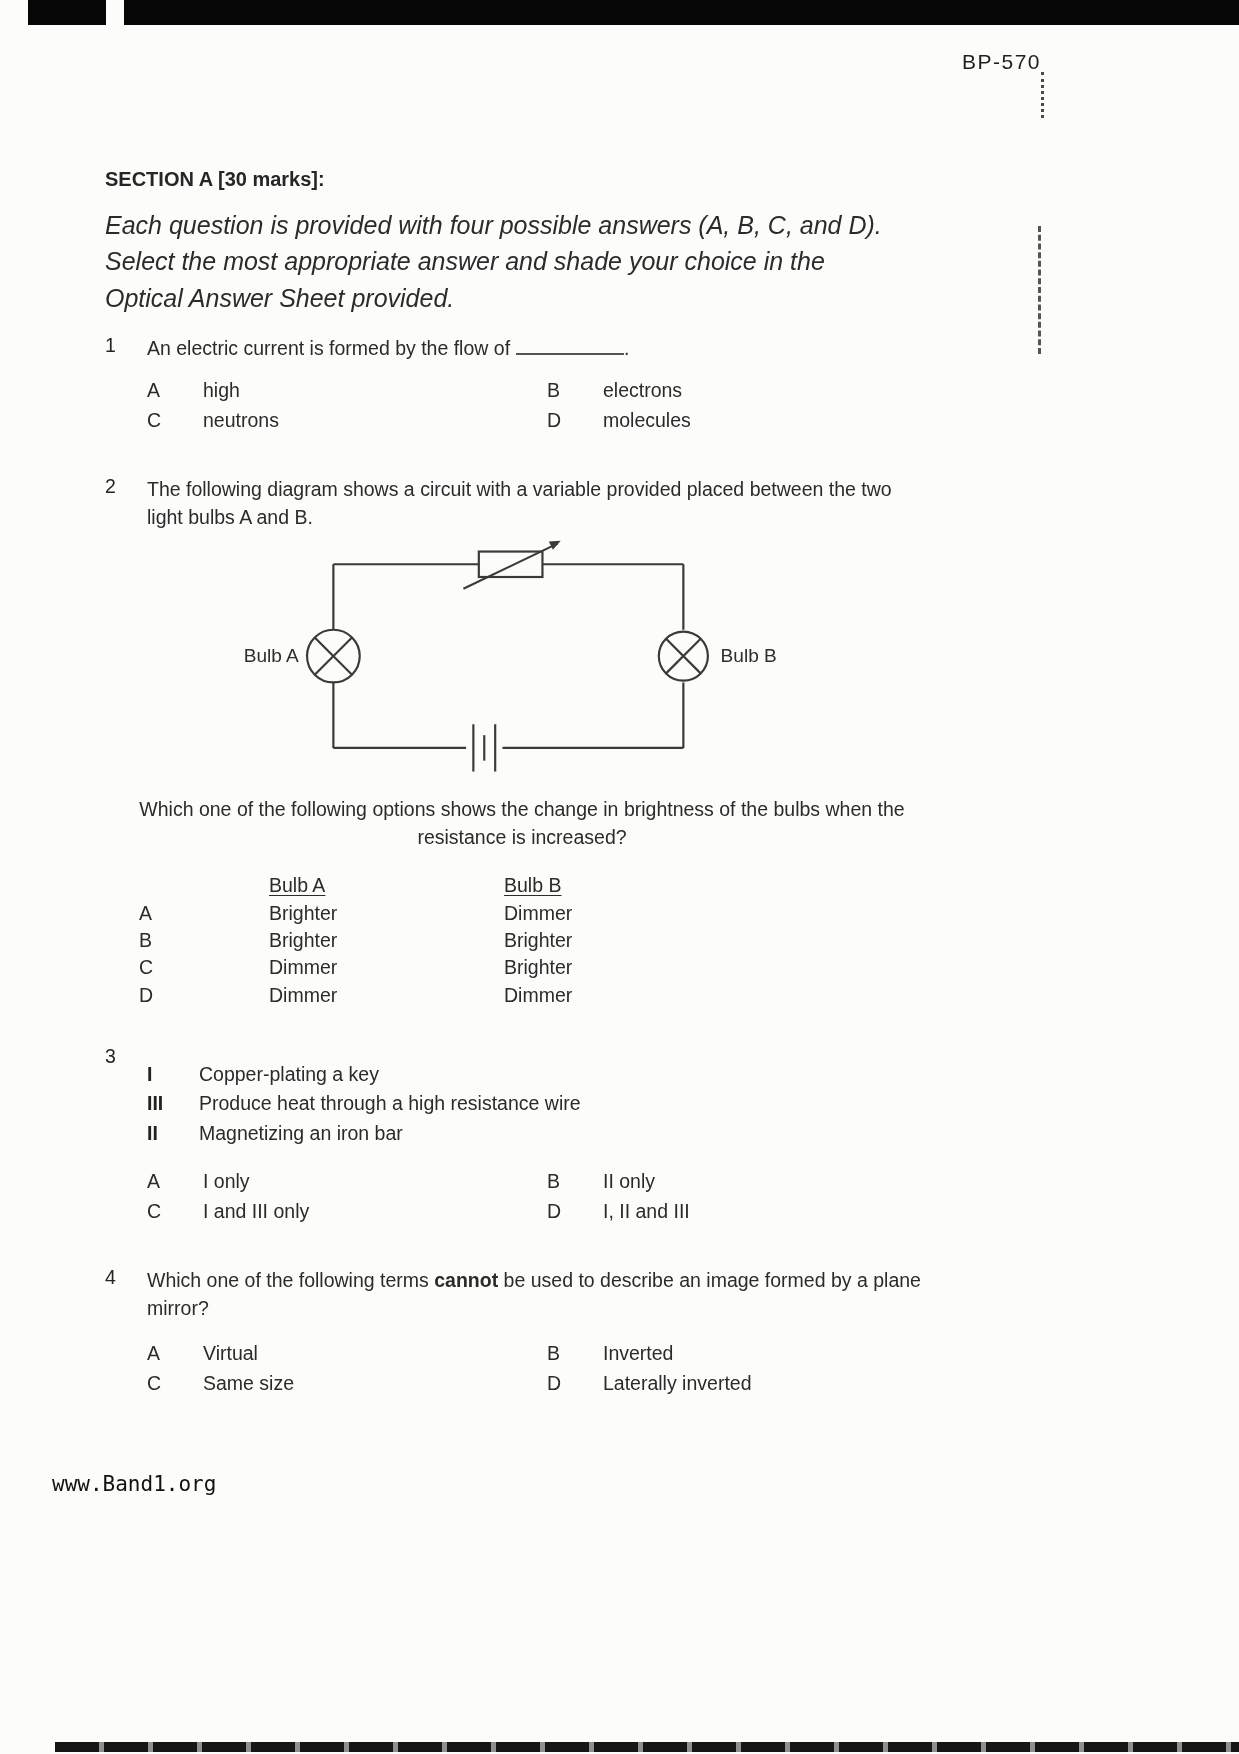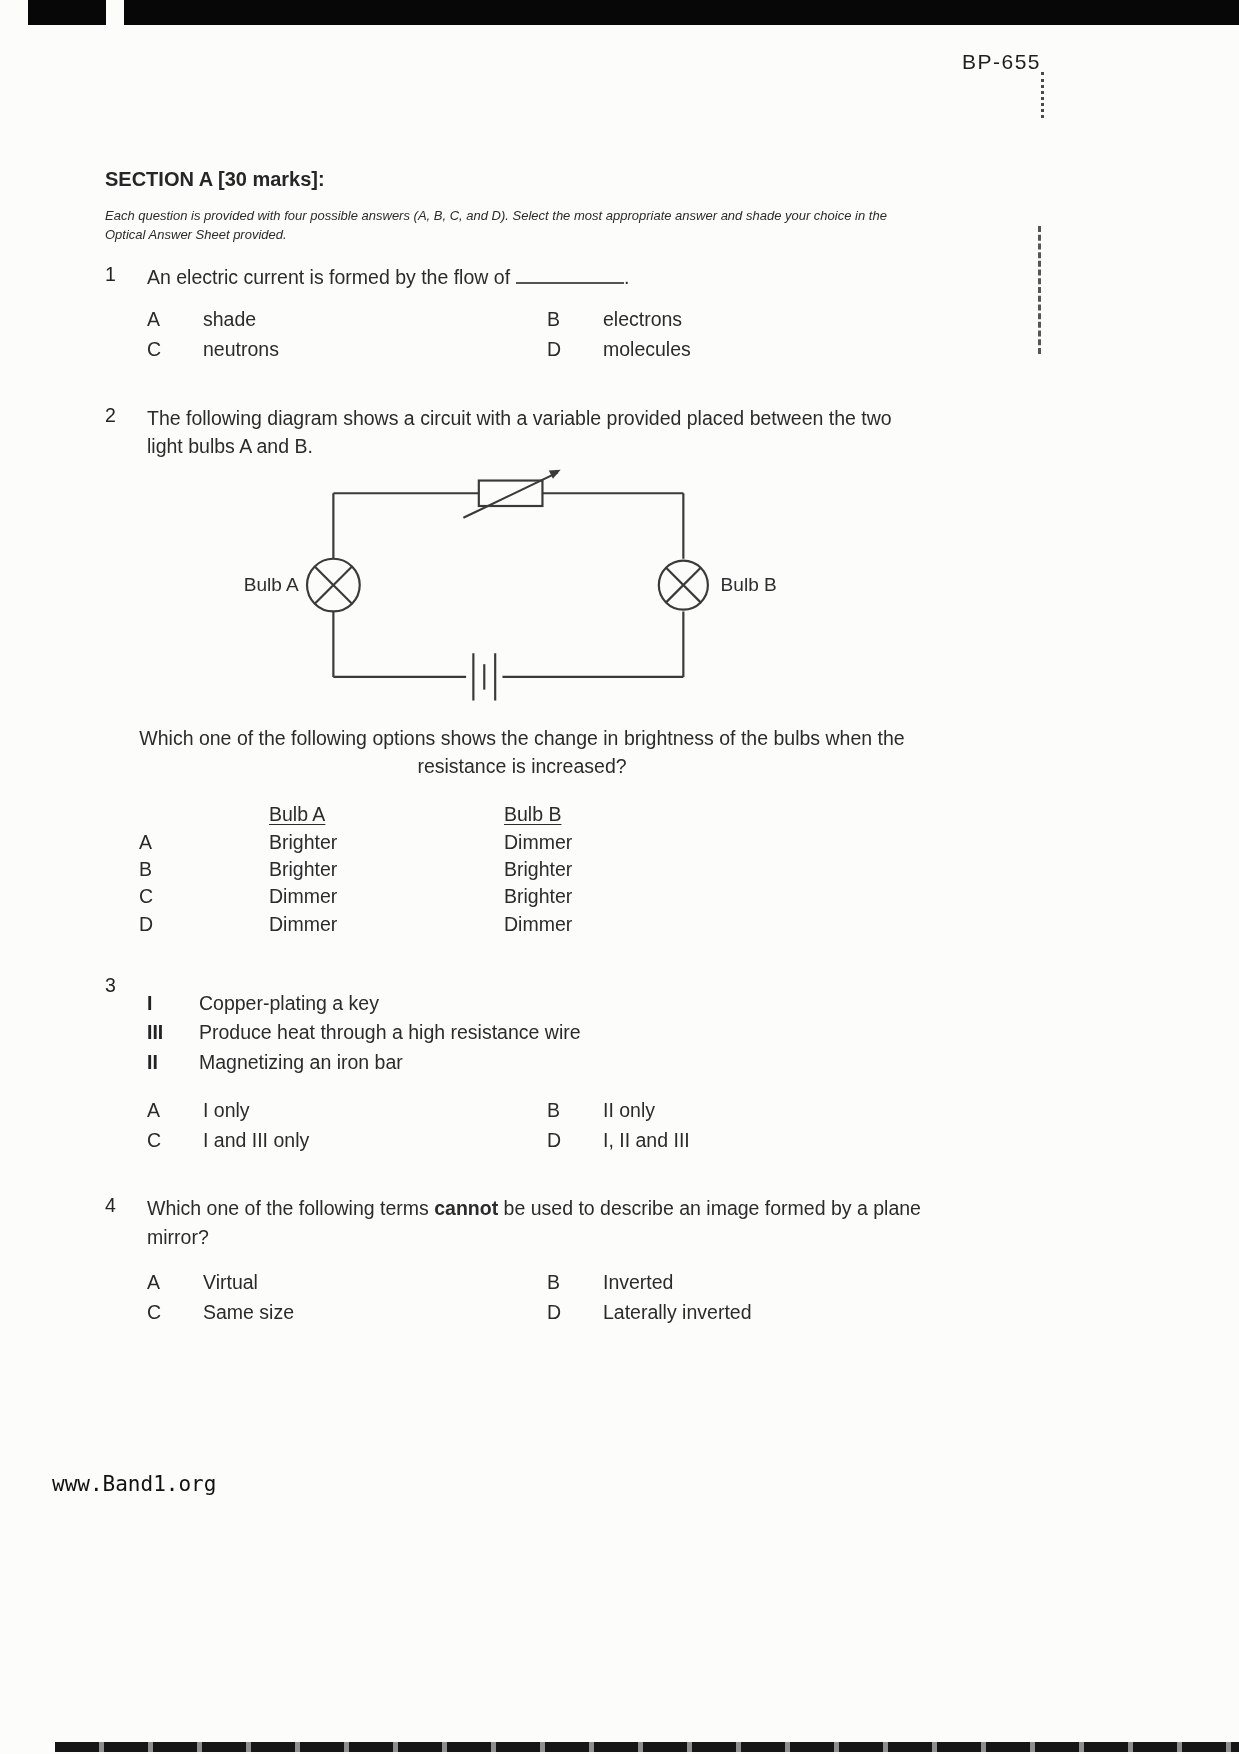--- a/index.html
+++ b/index.html
@@ -26,21 +26,21 @@
   .scan-dots-2 { position:absolute; left:1038px; top:226px; height:128px; border-left:3px dashed #565656; }
   .doc-code {
     position:absolute; left:962px; top:50px;
     font-size:21px; letter-spacing:1.5px; color:#1f1f1f;
   }
   .content { position:absolute; left:105px; top:168px; width:1000px; }
 
   .section-title { font-size:20px; font-weight:700; color:#262626; }
   .instructions {
     margin-top:16px; width:800px;
-    font-style:italic; font-size:13px; line-height:1.45; color:#2b2b2b;
+    font-style:italic; font-size:25px; line-height:1.45; color:#2b2b2b;
   }
 
   .question { display:flex; }
   .q1 { margin-top:18px; }
   .q2 { margin-top:40px; }
   .q3 { margin-top:38px; }
   .q4 { margin-top:40px; }
   .q-num { flex:none; width:42px; font-size:19.5px; color:#252525; }
   .q-body { flex:1; min-width:0; }
   .q-text { font-size:19.5px; line-height:1.45; max-width:775px; color:#2b2b2b; }
@@ -79,35 +79,35 @@
 </style>
 </head>
 <body>
 
 <div class="page">
 
   <div class="scan-bar-top"></div>
   <div class="scan-dots-1"></div>
   <div class="scan-dots-2"></div>
 
-  <div class="doc-code">BP-655</div>
+  <div class="doc-code">BP-570</div>
 
   <div class="content">
 
     <h2 class="section-title">SECTION A [30 marks]:</h2>
     <p class="instructions">Each question is provided with four possible answers (A, B, C, and D). Select the most appropriate answer and shade your choice in the Optical Answer Sheet provided.</p>
 
     <div class="question q1">
       <div class="q-num">1</div>
       <div class="q-body">
         <p class="q-text"><span>An electric current is formed by the flow of</span><span class="blank"></span>.</p>
         <div class="options-grid">
           <div class="opt">
             <span class="opt-letter">A</span>
-            <span class="opt-text">shade</span>
+            <span class="opt-text">high</span>
           </div>
           <div class="opt">
             <span class="opt-letter">B</span>
             <span class="opt-text">electrons</span>
           </div>
           <div class="opt">
             <span class="opt-letter">C</span>
             <span class="opt-text">neutrons</span>
           </div>
           <div class="opt">

